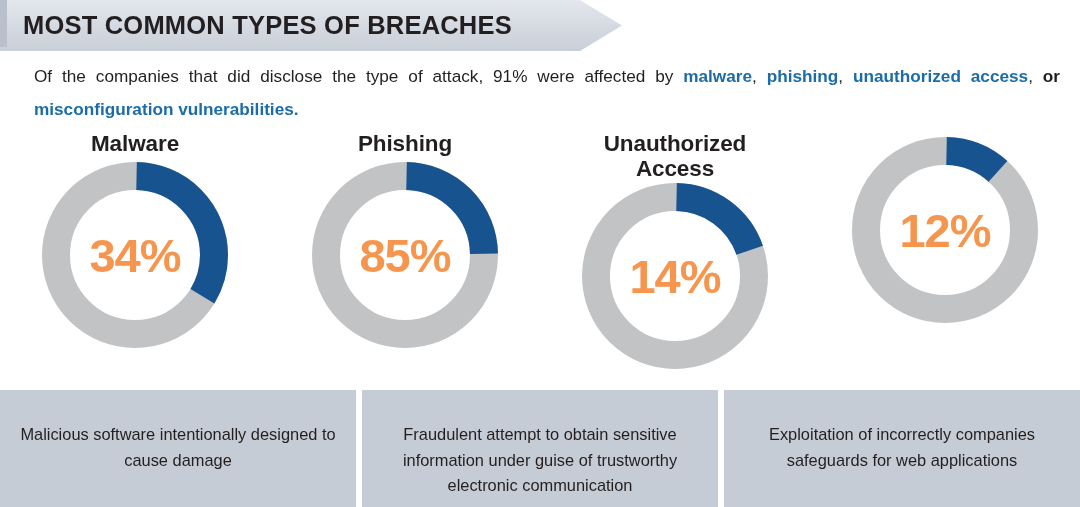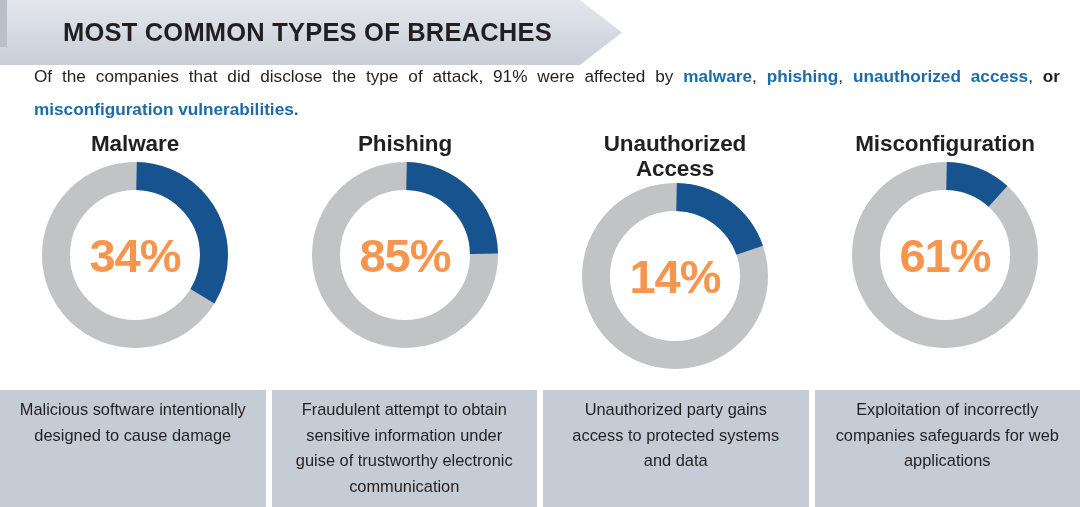--- a/index.html
+++ b/index.html
@@ -14,27 +14,26 @@
     overflow: hidden;
     position: relative;
   }
 
   
   #header-banner {
     position: absolute;
     left: 0;
     top: 0;
     width: 622px;
-    height: 65px;
+    height: 51px;
     background: linear-gradient(180deg, #e4e7ec 0%, #d4d9e1 55%, #c9cfd8 100%);
     -webkit-clip-path: polygon(0 0, 580px 0, 622px 50%, 580px 100%, 0 100%);
     clip-path: polygon(0 0, 580px 0, 622px 50%, 580px 100%, 0 100%);
     display: flex;
     align-items: center;
-    padding-left: 40px;
   }
   #header-accent {
     position: absolute;
     left: 0;
     top: 0;
     width: 7px;
     height: 47px;
     background: #b9c0cb;
   }
   #header-title {
@@ -132,21 +131,21 @@
     height: 117px;
     display: flex;
     gap: 6px;
   }
   .caption-box {
     flex: 1 1 0;
     background: #c6ccd5;
     display: flex;
     align-items: flex-start;
     justify-content: center;
-    padding: 7px 14px 0 14px;
+    padding: 32px 14px 0 14px;
     box-sizing: border-box;
   }
   .caption-text {
     font-size: 16.4px;
     line-height: 25.5px;
     color: #231f20;
     text-align: center;
     font-family: "Liberation Sans", sans-serif;
   }
 </style>
@@ -190,38 +189,34 @@
     <div class="donut-wrap">
       <svg viewBox="0 0 186 186">
         <circle cx="93" cy="93" r="79" fill="none" stroke="#c2c3c5" stroke-width="28"></circle>
         <circle class="arc" cx="93" cy="93" r="79" fill="none" stroke="#17538f" stroke-width="28" transform="rotate(-90 93 93)" stroke-linecap="butt" stroke-dasharray="96.07432785343745 400.29731141374987" stroke-dashoffset="-1.6"></circle>
       </svg>
       <div class="donut-value">14%</div>
     </div>
   </div>
 
   <div class="donut-card">
-    <div class="donut-label">Misconfiguration</div>
     <div class="donut-wrap">
       <svg viewBox="0 0 186 186">
         <circle cx="93" cy="93" r="79" fill="none" stroke="#c2c3c5" stroke-width="28"></circle>
         <circle class="arc" cx="93" cy="93" r="79" fill="none" stroke="#17538f" stroke-width="28" transform="rotate(-90 93 93)" stroke-linecap="butt" stroke-dasharray="56.36459671206248 440.0070425551248" stroke-dashoffset="-1.6"></circle>
       </svg>
-      <div class="donut-value">61%</div>
+      <div class="donut-value">12%</div>
     </div>
   </div>
 
 </div>
 
 <div id="caption-strip">
   <div class="caption-box">
     <div class="caption-text">Malicious software intentionally designed to cause damage</div>
   </div>
   <div class="caption-box">
     <div class="caption-text">Fraudulent attempt to obtain sensitive information under guise of trustworthy electronic communication</div>
   </div>
   <div class="caption-box">
-    <div class="caption-text">Unauthorized party gains access to protected systems and data</div>
-  </div>
-  <div class="caption-box">
     <div class="caption-text">Exploitation of incorrectly companies safeguards for web applications</div>
   </div>
 </div>
 
 </body></html>

